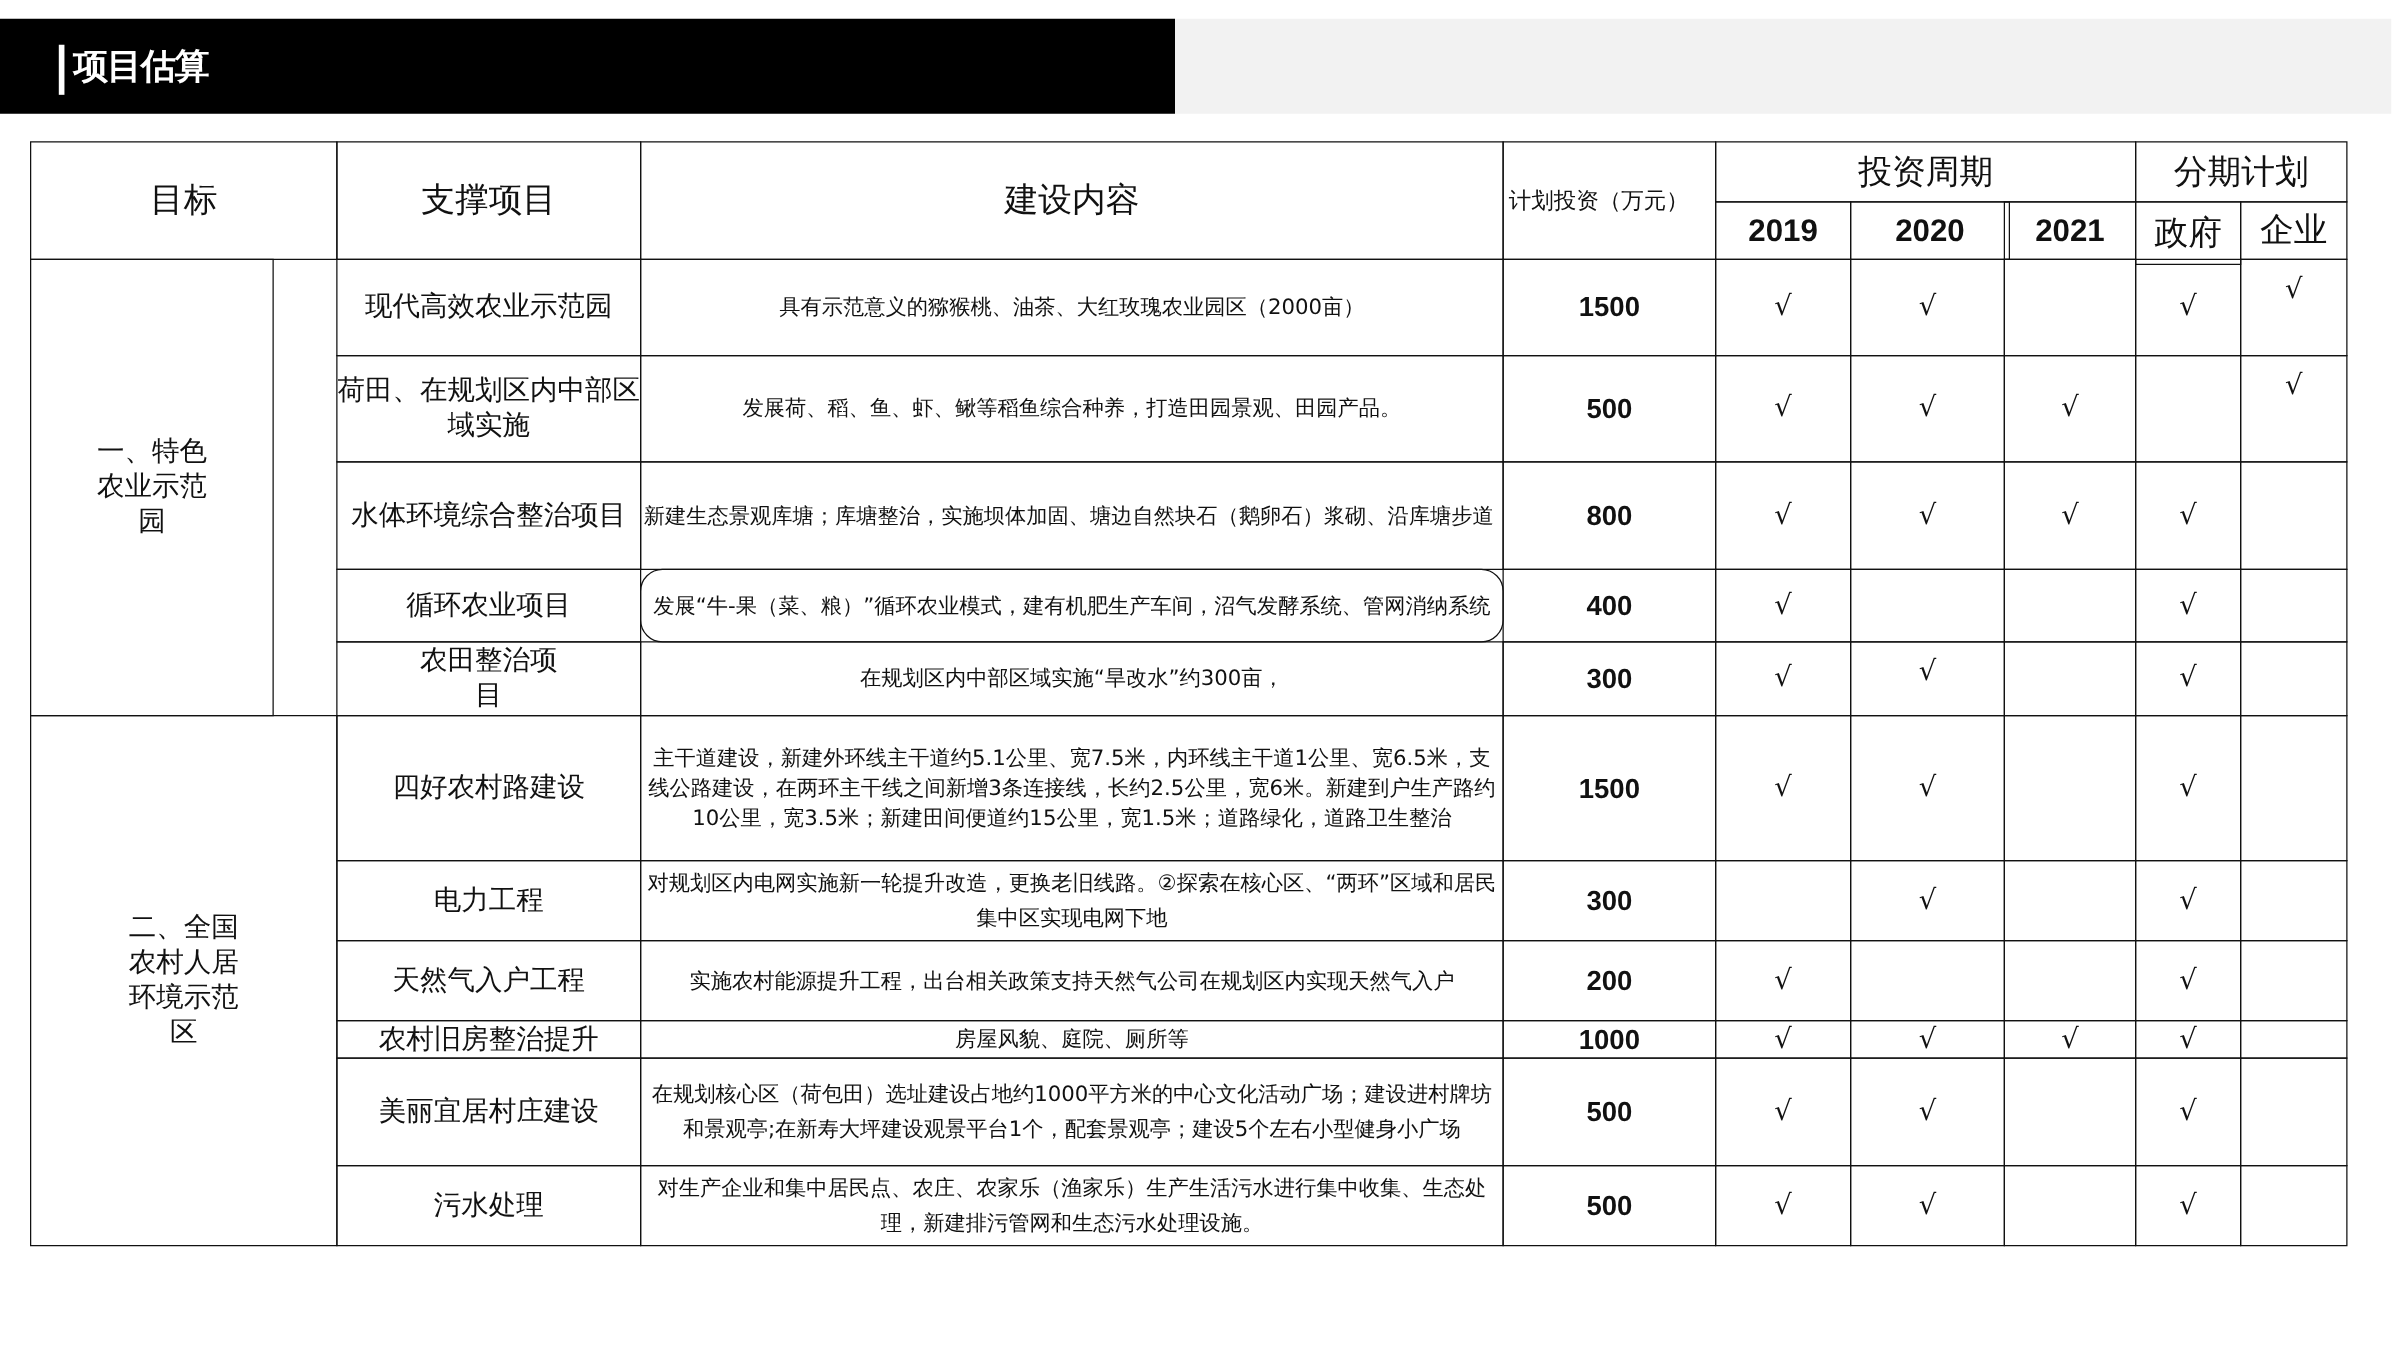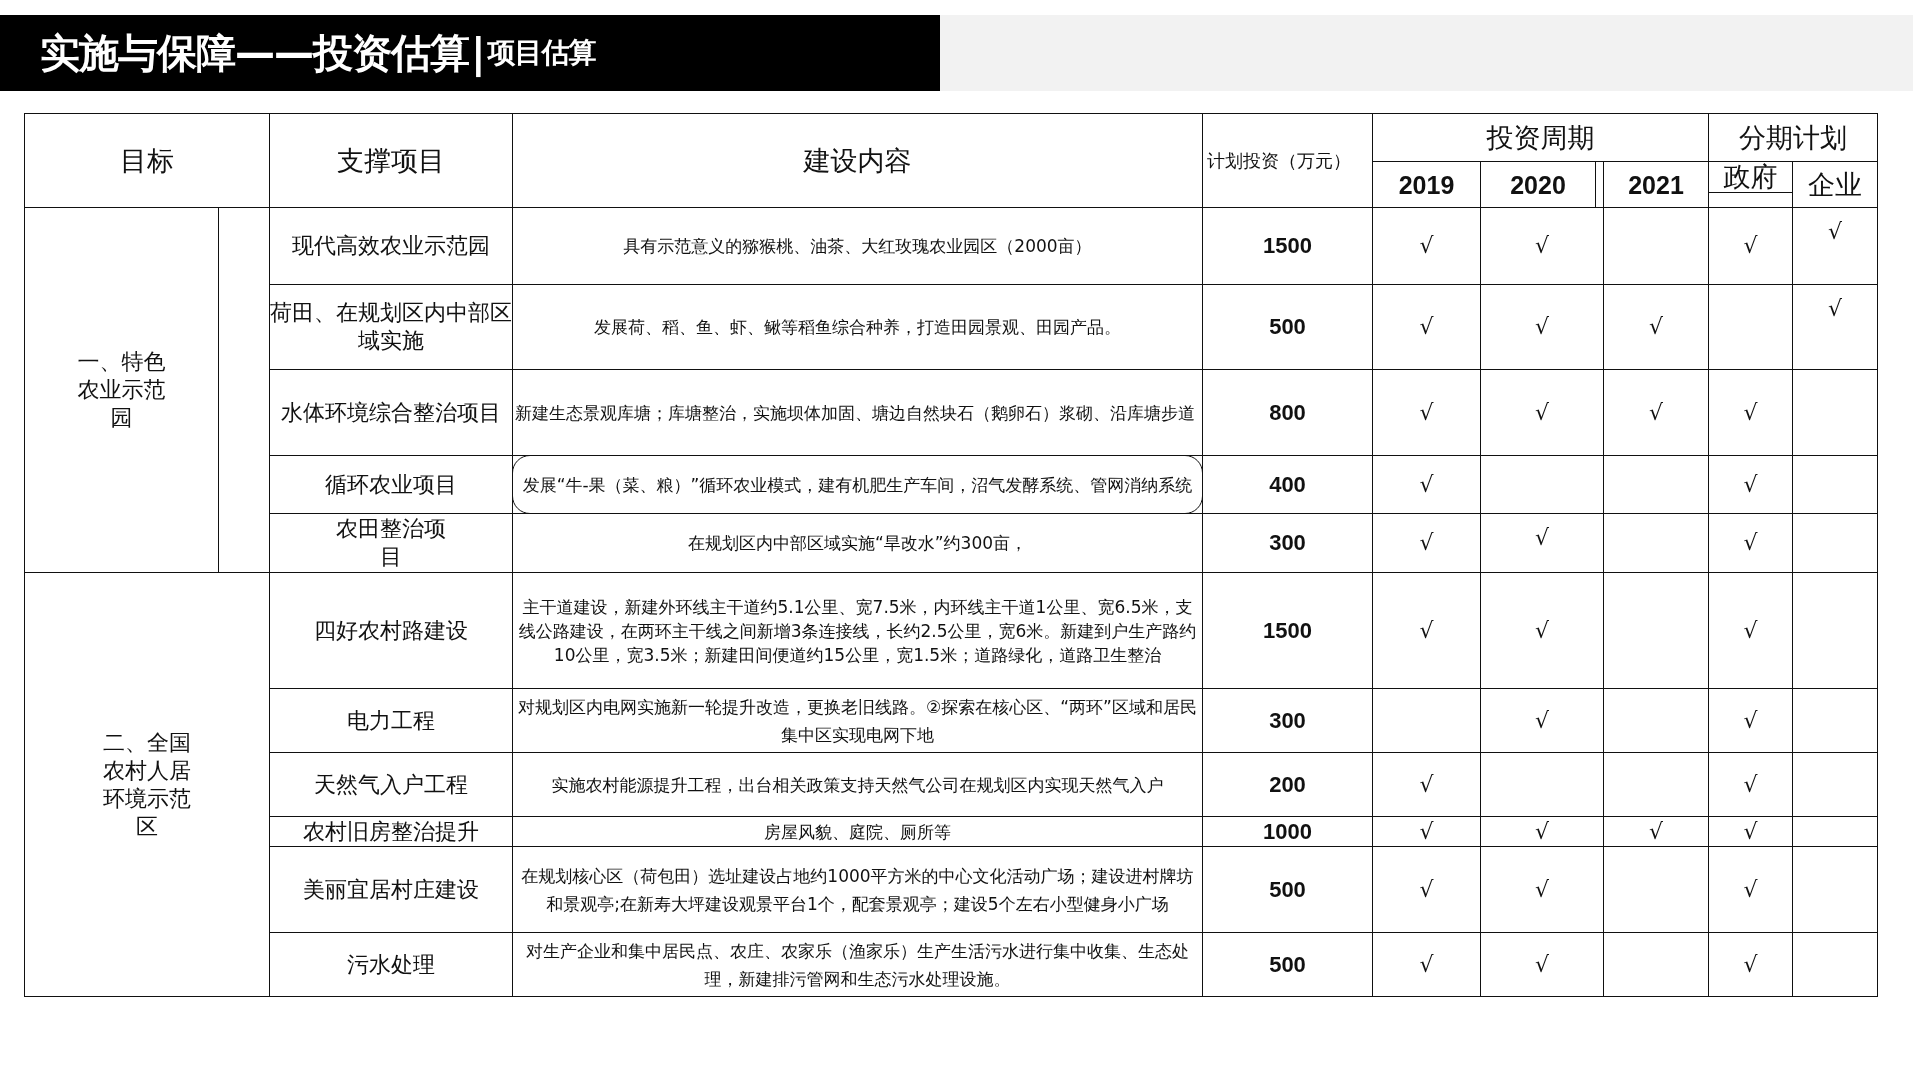--- a/index.html
+++ b/index.html
@@ -22,37 +22,36 @@
   .check { font-family:"DejaVu Serif","Liberation Serif",serif; font-size:22px; }
   .check.raised { align-items:flex-start; padding-top:10px; }
   .desc.left { justify-content:flex-start; text-align:left; }
 </style>
 </head>
 <body>
 
 <div class="title-bar"></div>
 <div class="gray-band"></div>
 <div class="title">
-  <span class="main">实施与保障——投资估算</span>
   <span class="sep">|</span>
   <span class="sub">项目估算</span>
 </div>
 
 <div class="tbl" id="tbl">
 
   <div class="cell hdr" style="left:24px;top:113px;width:246px;height:95px;">目标</div>
   <div class="cell hdr" style="left:269px;top:113px;width:244px;height:95px;">支撑项目</div>
   <div class="cell hdr" style="left:512px;top:113px;width:691px;height:95px;">建设内容</div>
   <div class="cell small-hdr" style="left:1202px;top:113px;width:171px;height:95px;">计划投资（万元）</div>
   <div class="cell hdr" style="left:1372px;top:113px;width:337px;height:49px;">投资周期</div>
   <div class="cell hdr" style="left:1708px;top:113px;width:170px;height:49px;">分期计划</div>
   <div class="cell yr" style="left:1372px;top:161px;width:109px;height:47px;">2019</div>
-  <div class="cell yr" style="left:1480px;top:161px;width:116px;height:47px;">2020</div>
+  <div class="cell yr" style="left:1480px;top:161px;width:128px;height:47px;">2020</div>
   <div class="cell yr" style="left:1603px;top:161px;width:106px;height:47px;">2021</div>
-  <div class="cell hdr" style="left:1708px;top:161px;width:85px;height:32px;">政府</div>
+  <div class="cell hdr" style="left:1708px;top:161px;width:85px;height:51px;">政府</div>
   <div class="cell hdr" style="left:1792px;top:161px;width:86px;height:47px;">企业</div>
 
   <div class="cell" style="left:24px;top:207px;width:195px;height:366px;padding:4px 44px;">一、特色农业示范园</div>
   <div class="cell" style="left:24px;top:572px;width:246px;height:425px;padding:0 74px;">二、全国农村人居环境示范区</div>
 <div>
       <div class="cell " style="left: 269px; top: 207px; width: 244px; height: 78px;">现代高效农业示范园</div>
       <div class="cell desc" style="left: 512px; top: 207px; width: 691px; height: 78px;">具有示范意义的猕猴桃、油茶、大红玫瑰农业园区（2000亩）</div>
       <div class="cell num" style="left: 1202px; top: 207px; width: 171px; height: 78px;">1500</div>
       <div class="cell check" style="left: 1372px; top: 207px; width: 109px; height: 78px;">√</div>
       <div class="cell check" style="left: 1480px; top: 207px; width: 124px; height: 78px;">√</div>

